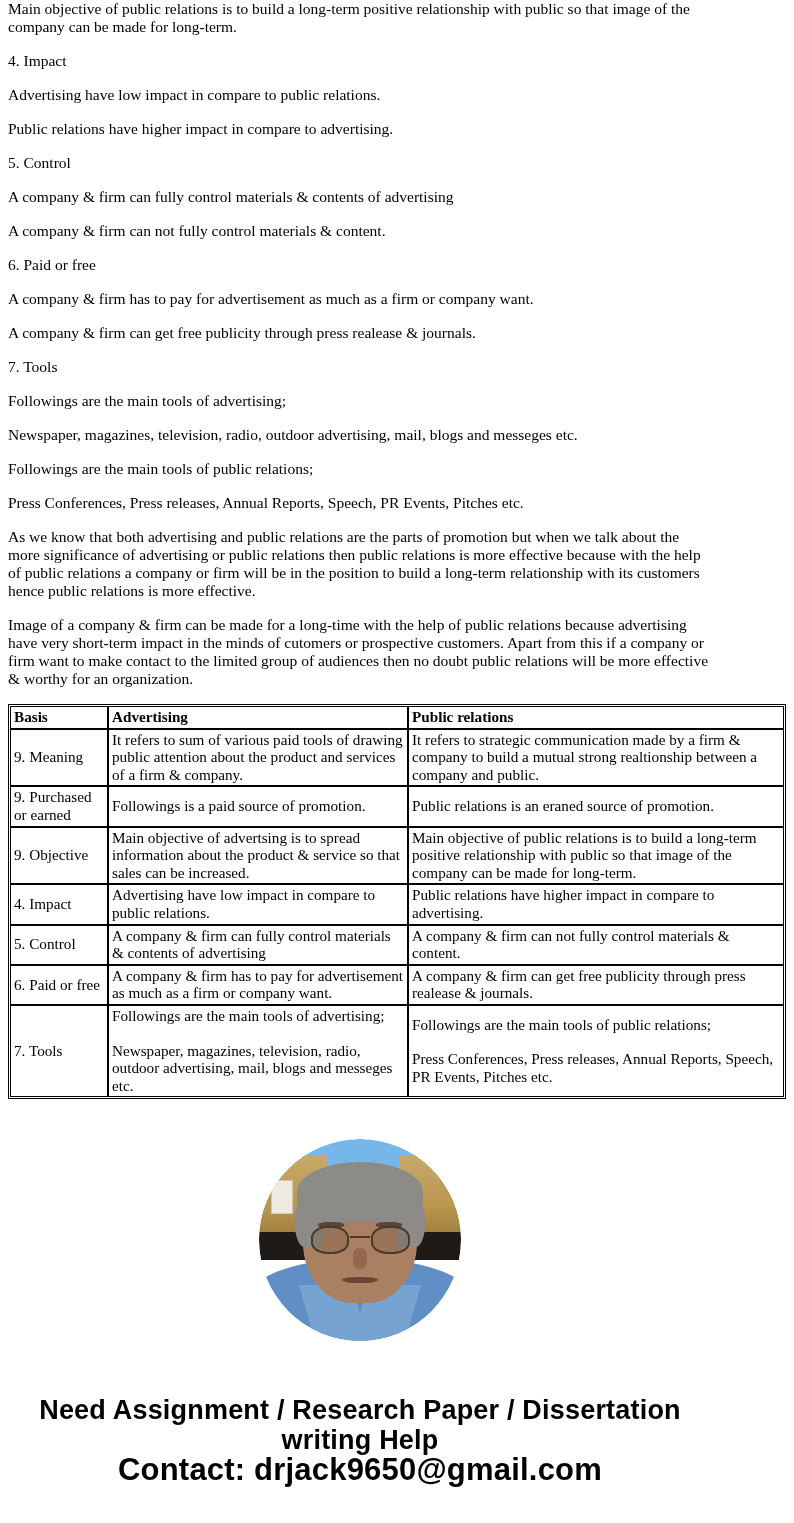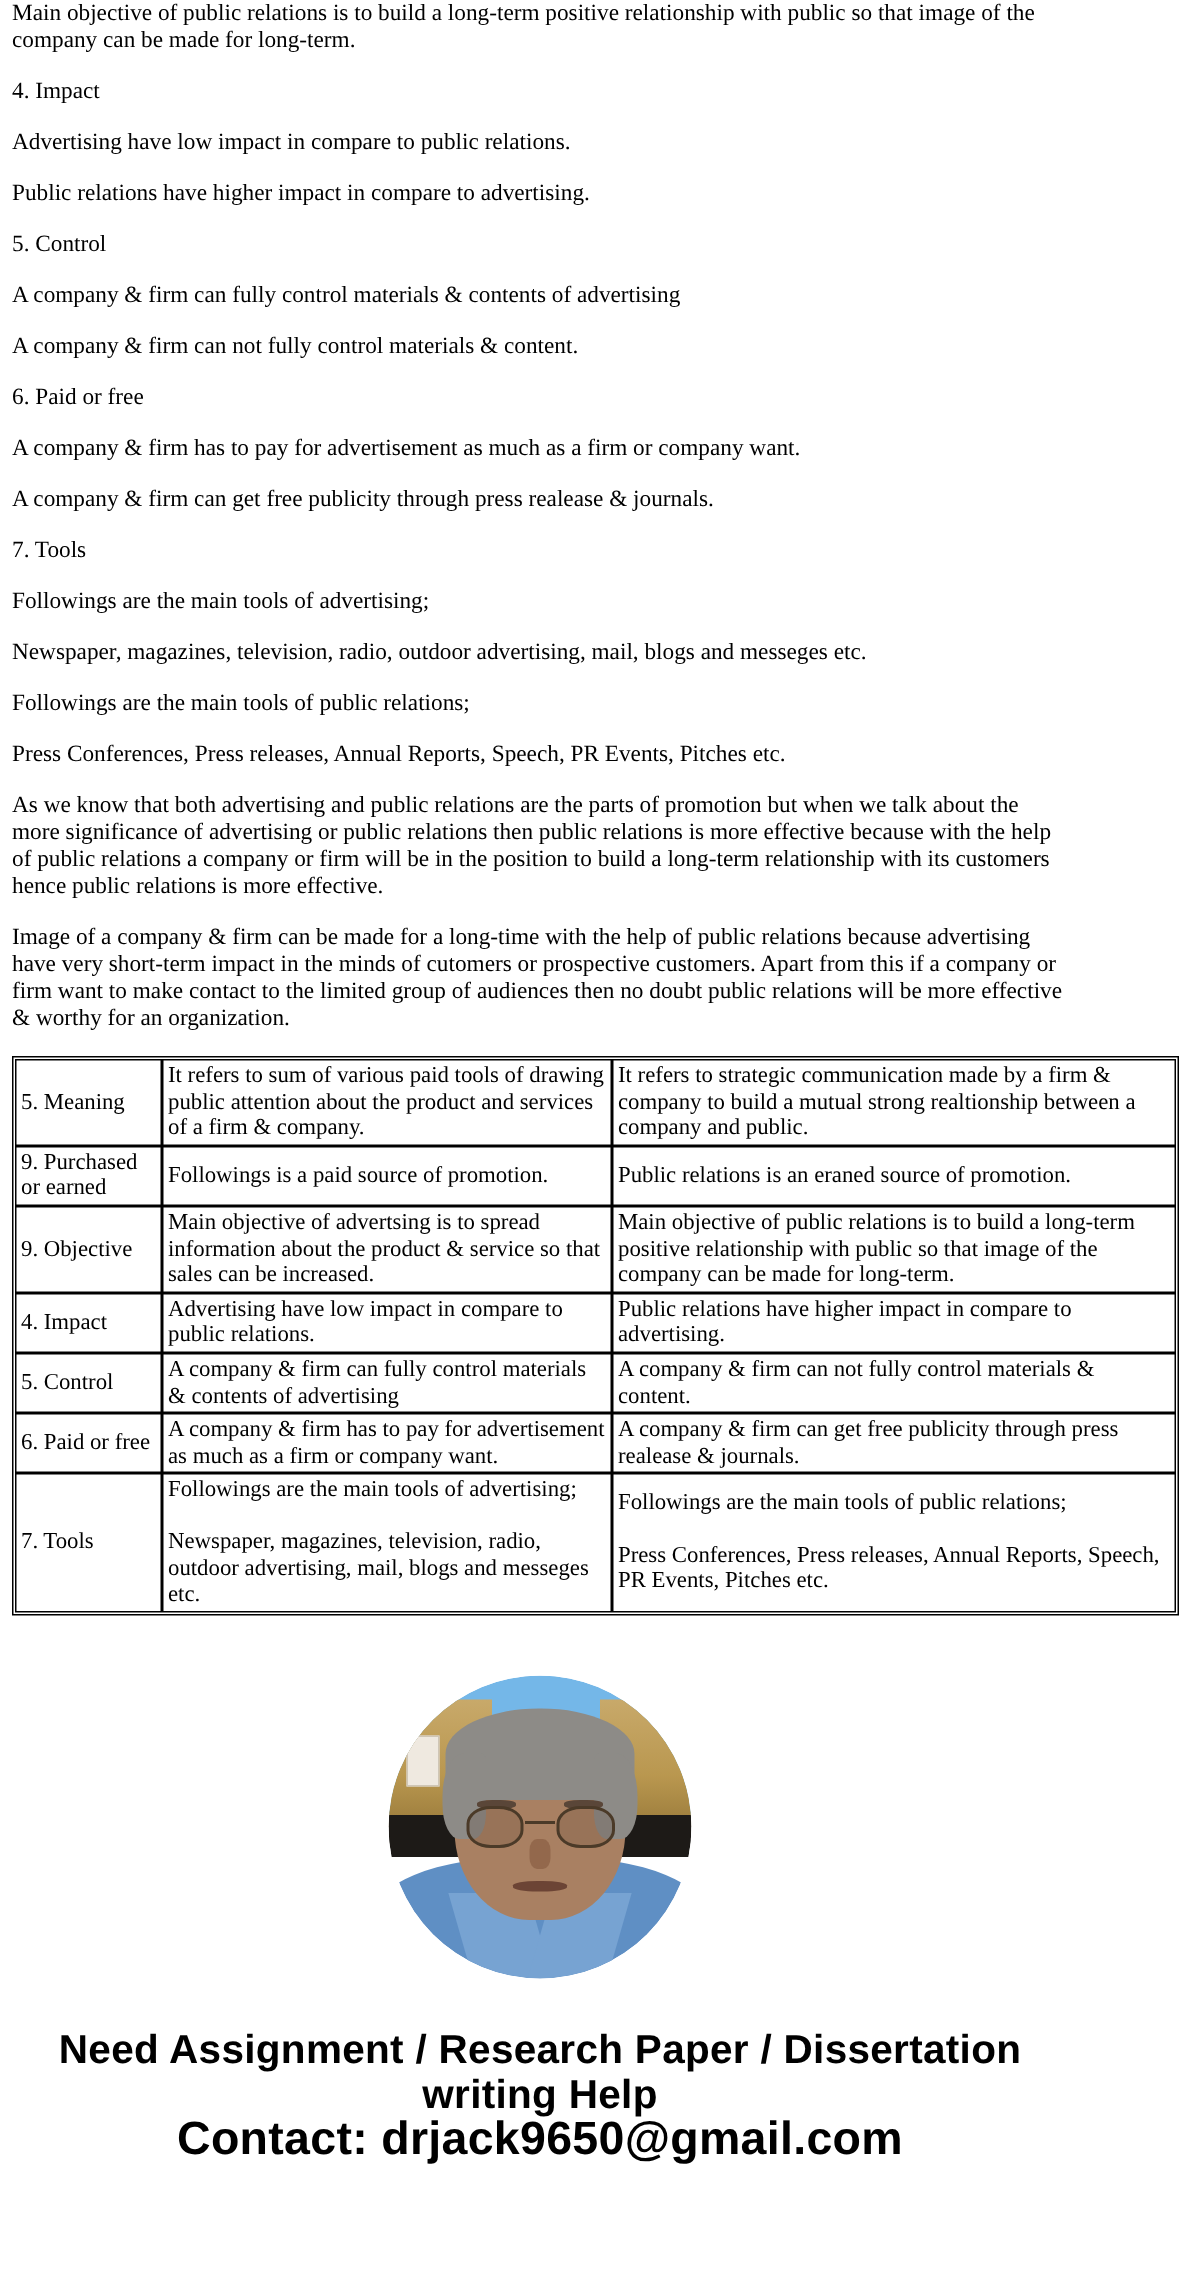--- a/index.html
+++ b/index.html
@@ -207,21 +207,21 @@
   }
   .ph-mouth {
     position: absolute;
     top: 68%; left: 41%; width: 18%; height: 3.2%;
     background: #6c4435;
     border-radius: 45%;
   }
 
   
   .footer {
-    margin-top: 32px;
+    margin-top: 54px;
     text-align: center;
     font-family: "Liberation Sans", "DejaVu Sans", sans-serif;
     font-weight: bold;
     color: #000000;
     letter-spacing: 0.2px;
   }
   .footer .line1 {
     font-size: 27px;
     line-height: 30px;
   }
@@ -258,23 +258,28 @@
   </div>
 
   <div class="table-wrap">
     <table class="compare">
       <colgroup>
         <col class="c1">
           <col class="c2">
           <col class="c3">
       </colgroup>
       <tbody>
-
-        <tr>
-          <td>5. Meaning</td>
+        <tr>
+          <th>Basis</th>
+          <th>Advertising</th>
+          <th>Public relations</th>
+        </tr>
+
+        <tr>
+          <td>9. Meaning</td>
           <td class="top">It refers to sum of various paid tools of drawing public attention about the product and services of a firm &amp; company.</td>
           <td class="top">It refers to strategic communication made by a firm &amp; company to build a mutual strong realtionship between a company and public.</td>
         </tr>
 
         <tr>
           <td>9. Purchased or earned</td>
           <td>Followings is a paid source of promotion.</td>
           <td>Public relations is an eraned source of promotion.</td>
         </tr>
 

